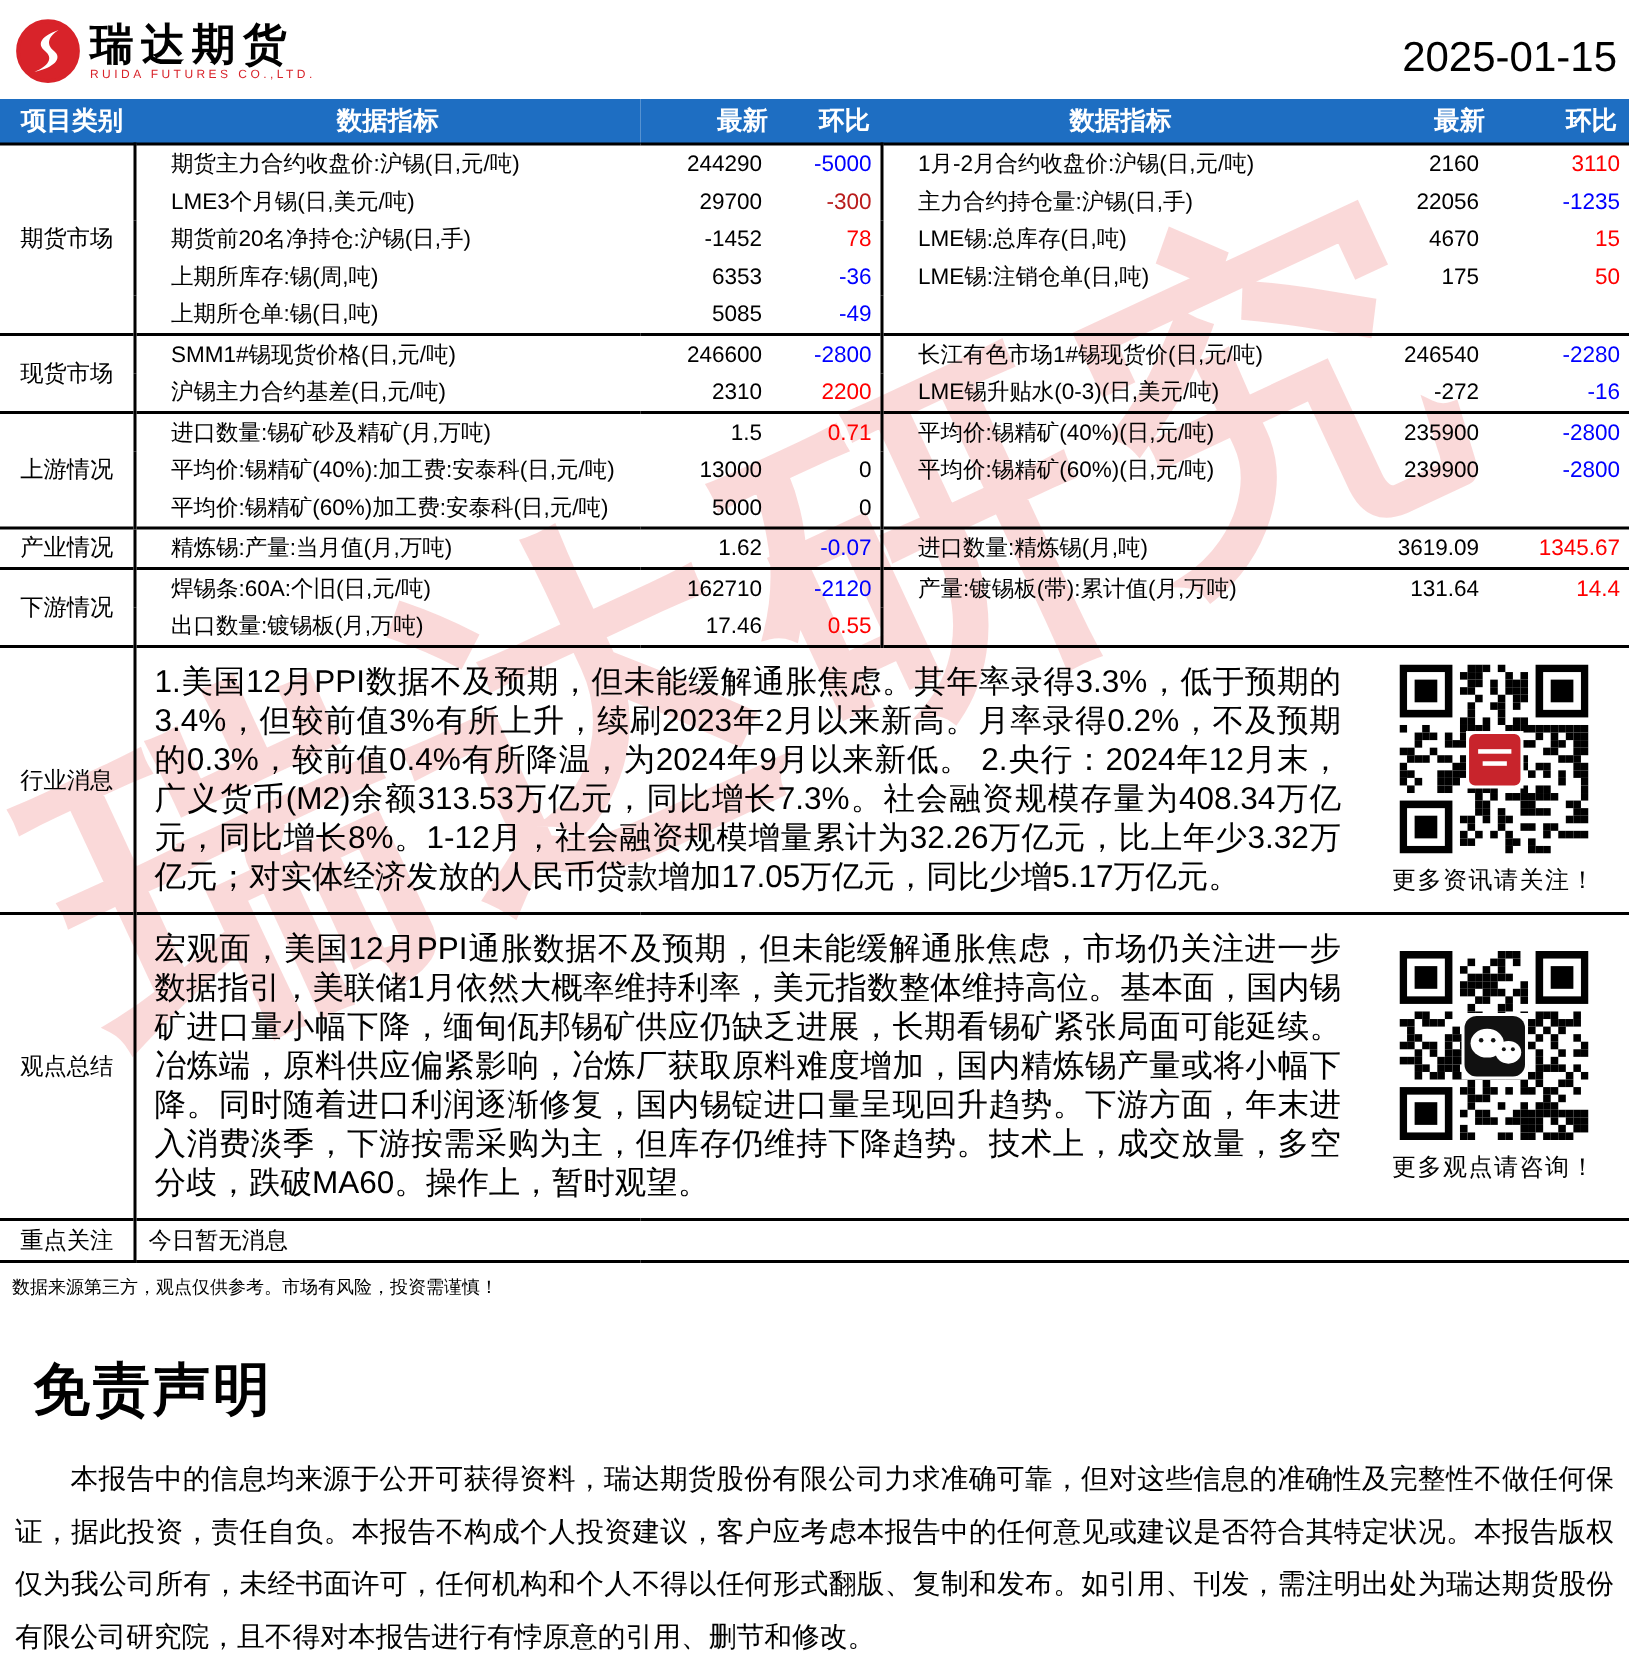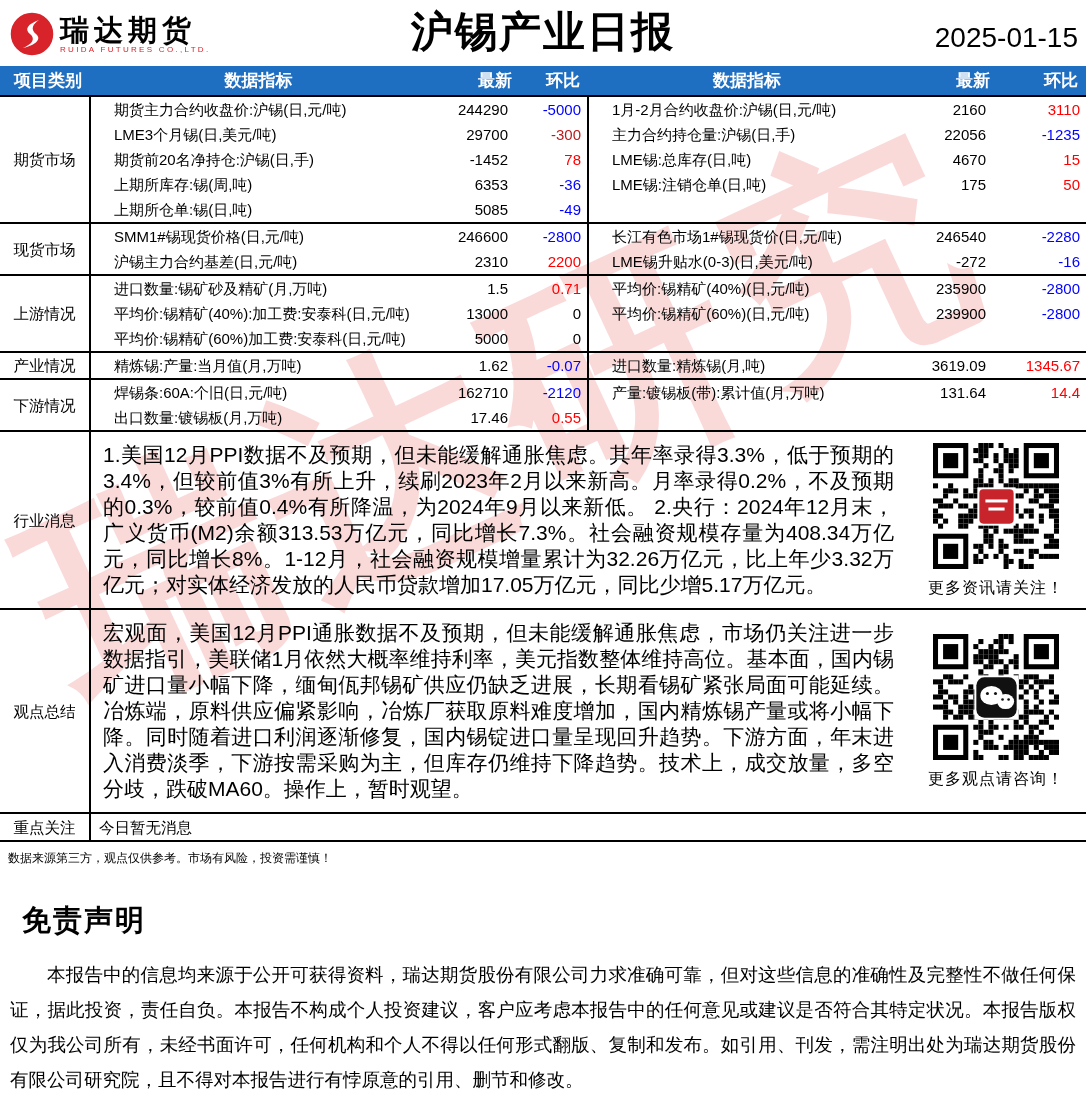--- a/index.html
+++ b/index.html
@@ -59,21 +59,21 @@
   td.focustext { padding-left:8px; height:28px; font-size:15.5px; }
 
   
   .source-note { margin:8px 0 0 8px; font-size:12px; }
   .researchers { margin-top:26px; font-size:17px; }
   .res-line { display:flex; align-items:baseline; margin-bottom:16px; }
   .res-role { width:410px; text-align:right; }
   .res-role.bold { font-weight:700; }
   .res-name { width:160px; text-align:center; }
   .res-certs { display:flex; gap:34px; }
-  .disclaimer-title { font-size:29px; font-weight:800; margin:34px 0 16px 22px; letter-spacing:2px; }
+  .disclaimer-title { font-size:38px; font-weight:800; margin:34px 0 16px 22px; letter-spacing:2px; }
   .disclaimer-body {
     margin:0 10px; font-size:18.5px; line-height:35px;
     text-align:justify; text-indent:2em;
   }
 </style>
 </head>
 <body>
 
 <div class="page">
 
@@ -86,21 +86,20 @@
         <svg class="logo-mark" viewBox="0 0 44 44">
           <circle cx="22" cy="22" r="20" fill="#d8232a"></circle>
           <path d="M29 8 C18 12 14 17 20 22 C26 27 22 32 13 36 C26 33 32 27 26 22 C20 17 23 12 29 8 Z" fill="#ffffff"></path>
           <circle cx="22" cy="22" r="20" fill="none" stroke="#d8232a" stroke-width="2.5"></circle>
         </svg>
         <div class="logo-texts">
           <div class="brand-name">瑞达期货</div>
           <div class="brand-sub">RUIDA FUTURES CO.,LTD.</div>
         </div>
       </div>
-      <div class="page-title">沪锡产业日报</div>
       <div class="report-date">2025-01-15</div>
     </div>
 
     <table class="report">
       <colgroup>
         <col style="width:90px">
           <col style="width:337px">
           <col style="width:93px">
           <col style="width:68px">
         <col style="width:318px">

